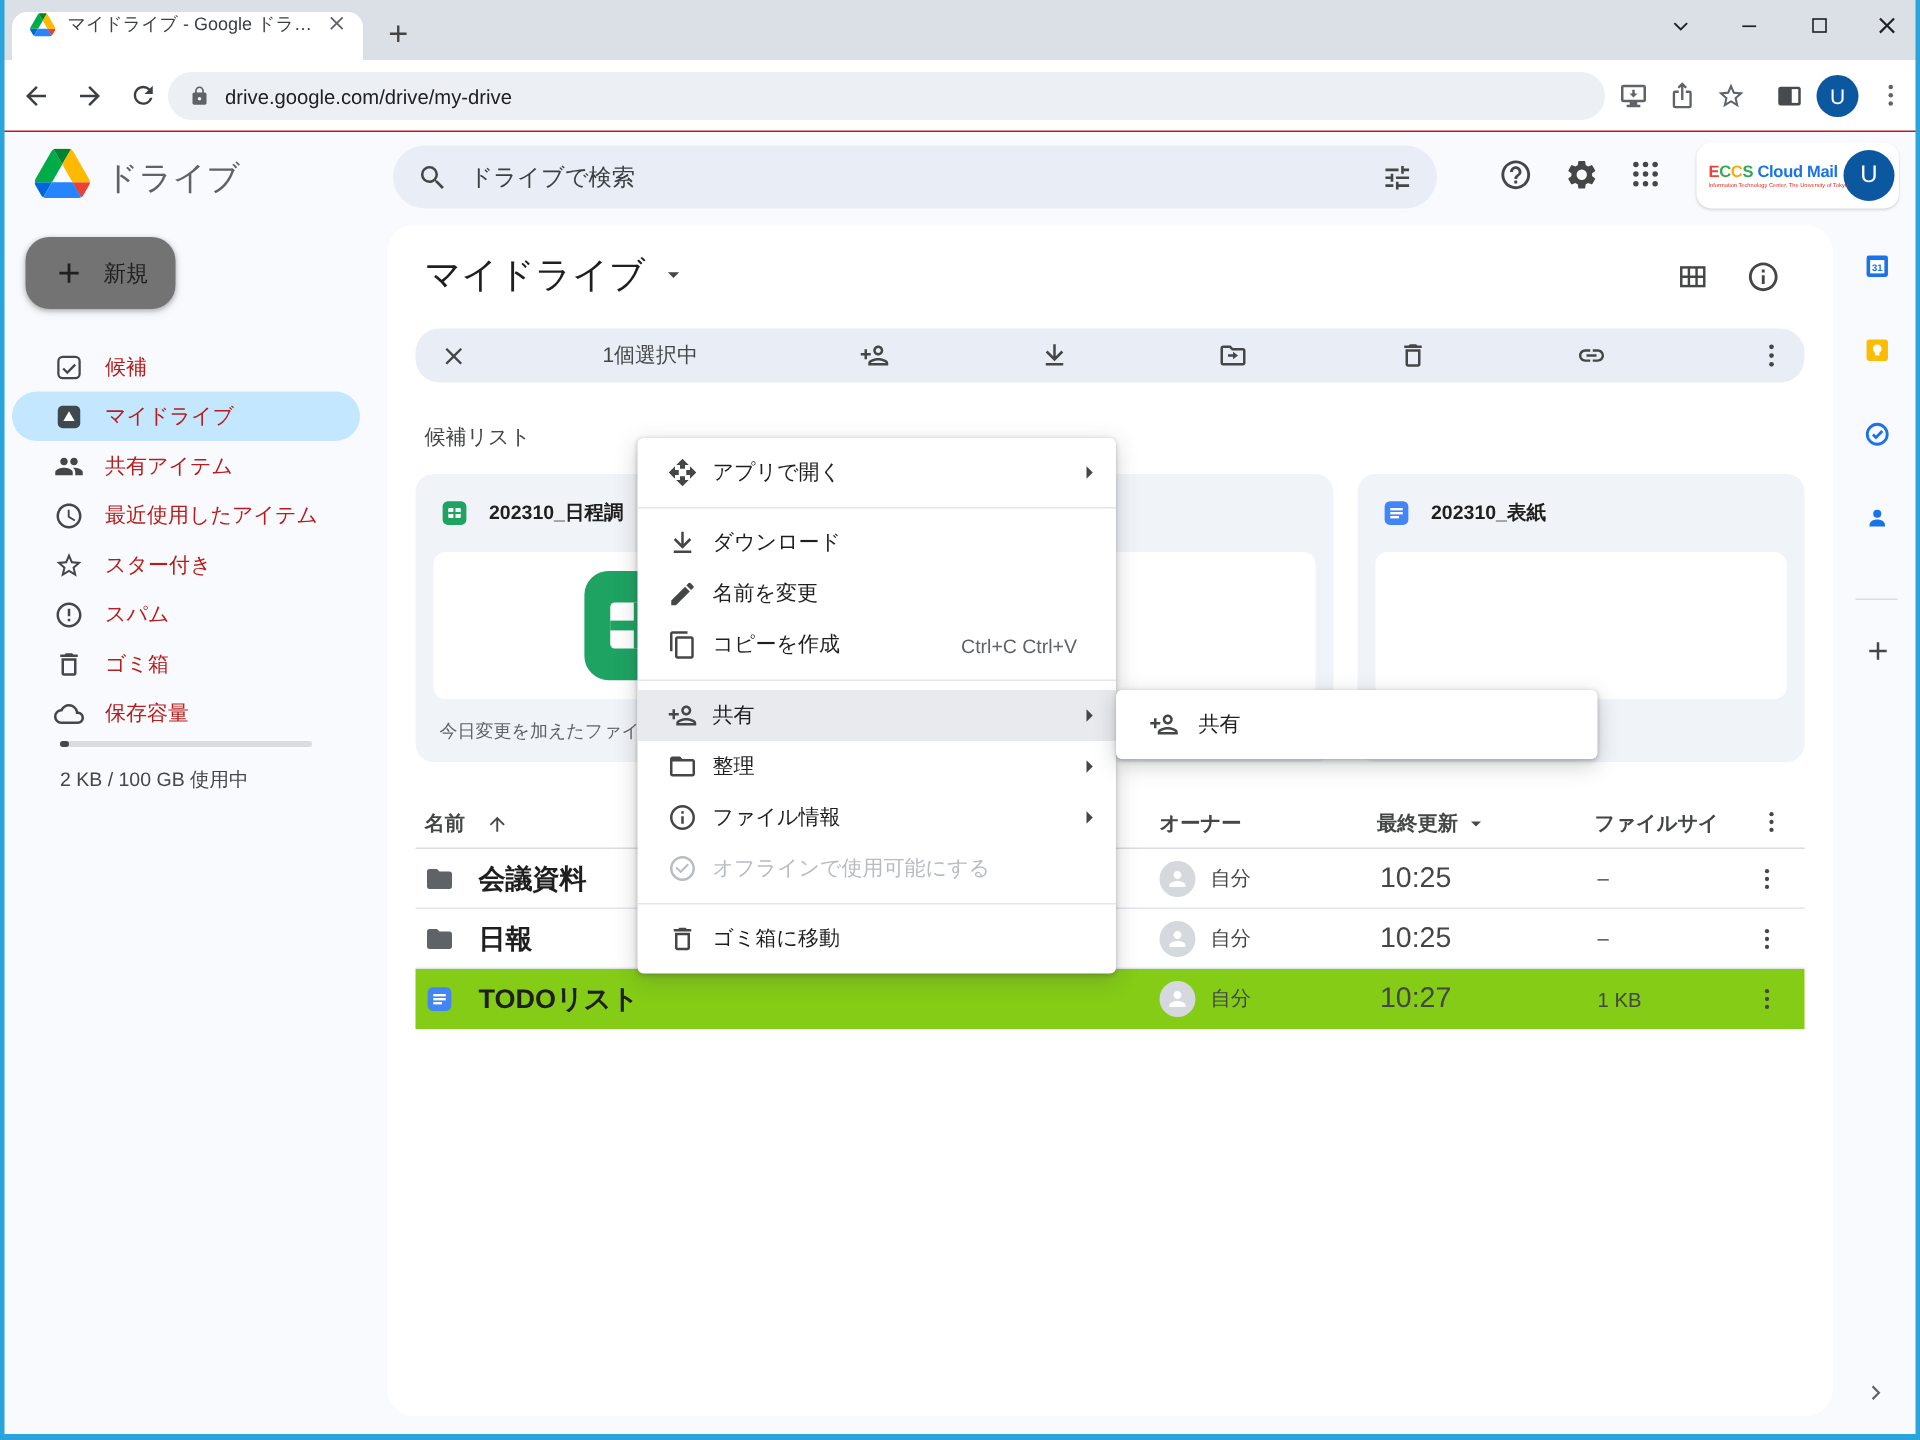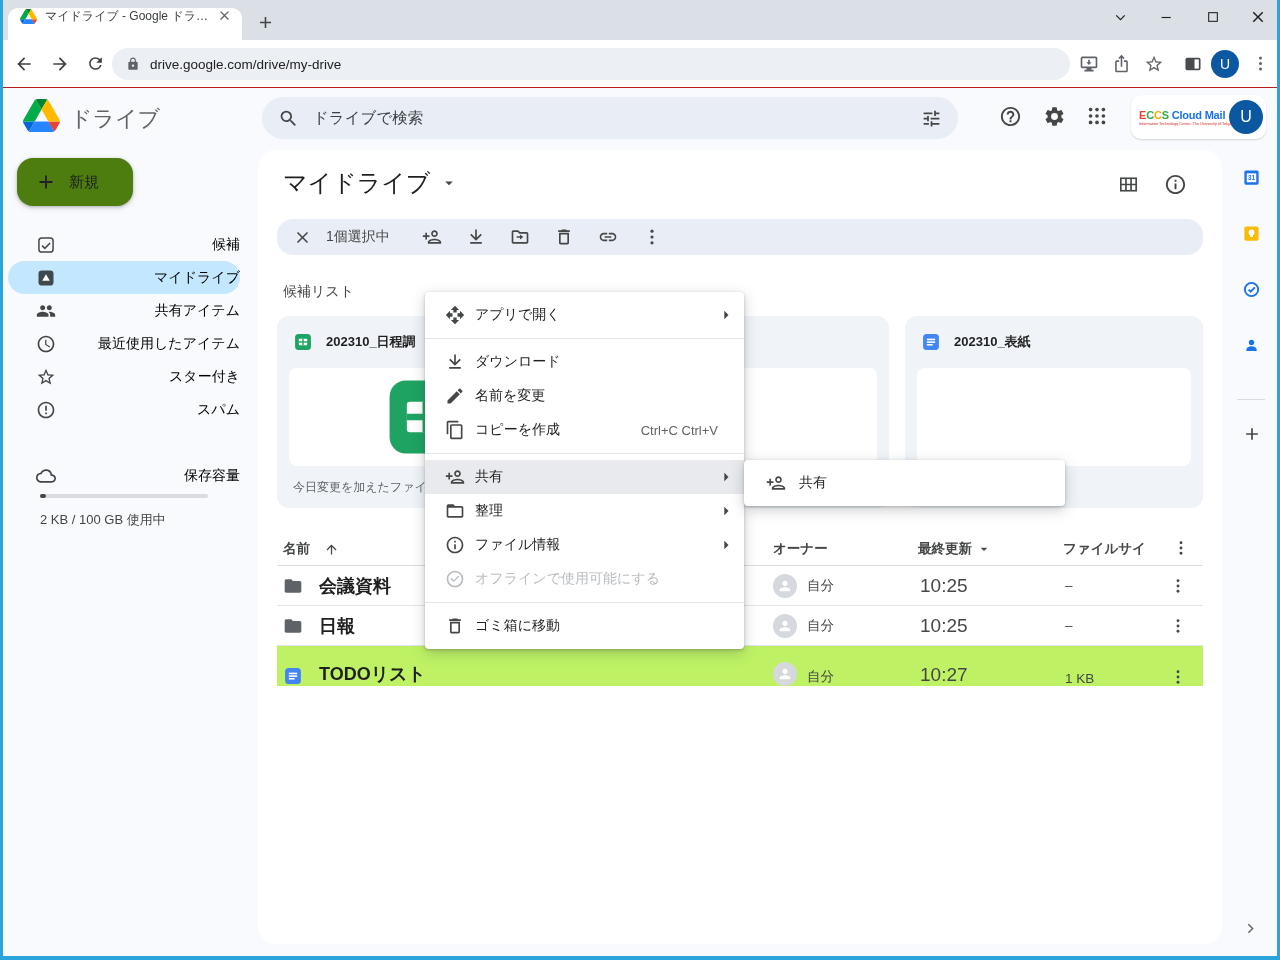--- a/index.html
+++ b/index.html
@@ -18,23 +18,23 @@
   #urlbar { position:absolute; left:112px; top:8px; width:958px; height:32px; border-radius:16px; background:#eceff3; display:flex; align-items:center; padding-left:14px; }
   #url-text { font-size:13.5px; color:#202124; margin-left:10px; }
   #profile-avatar { position:absolute; left:1211px; top:10px; width:28px; height:28px; border-radius:50%; background:#0b57a0; color:#fff; font-size:14px; display:flex; align-items:center; justify-content:center; }
 
   
   #app { position:absolute; left:0; top:88px; width:1280px; height:868px; background:#f8fafd; }
 
   
   #drive-logo { position:absolute; left:23px; top:11px; }
   #drive-name { position:absolute; left:70px; top:16px; font-size:22px; color:#5f6368; }
-  #new-btn { position:absolute; left:17px; top:70px; width:116px; height:48px; background:#4d7c0f; border-radius:16px; box-shadow:0 1px 3px rgba(60,64,67,.3),0 2px 6px rgba(60,64,67,.15); display:flex; align-items:center; padding-left:18px; }
+  #new-btn { position:absolute; left:17px; top:70px; width:100px; height:48px; background:#737373; border-radius:16px; box-shadow:0 1px 3px rgba(60,64,67,.3),0 2px 6px rgba(60,64,67,.15); display:flex; align-items:center; padding-left:18px; }
   #new-btn span { font-size:15px; color:#1f1f1f; margin-left:12px; }
-  .nav-item { position:absolute; left:8px; width:232px; height:33px; border-radius:17px; display:flex; align-items:center; padding-left:28px; color:#000000;justify-content:space-between; }
+  .nav-item { position:absolute; left:8px; width:232px; height:33px; border-radius:17px; display:flex; align-items:center; padding-left:28px; color:#b91c1c; }
   .nav-item .lbl { font-size:14px; margin-left:14px; white-space:nowrap; }
   .nav-item .nic { color:#444746; }
   .nav-sel { background:#c2e7ff; }
   #nav-expand { position:absolute; left:13px; top:183px; color:#444746; }
   #storage-bar { position:absolute; left:40px; top:406px; width:168px; height:4px; border-radius:2px; background:#dadce0; }
   #storage-fill { width:6px; height:4px; border-radius:2px; background:#444746; }
   #storage-text { position:absolute; left:40px; top:423px; font-size:13px; color:#444746; }
 
   
   #searchbar { position:absolute; left:262px; top:9px; width:696px; height:42px; border-radius:21px; background:#e9eef6; display:flex; align-items:center; padding:0 16px; }
@@ -49,37 +49,37 @@
   
   .rail-ic { position:absolute; left:1242px; }
   #rail-div { position:absolute; left:1237px; top:311px; width:28px; height:1px; background:#dadce0; }
 
   
   #content { position:absolute; left:258px; top:62px; width:964px; height:794px; background:#fff; border-radius:18px; }
   #page-title { position:absolute; left:25px; top:17px; font-size:24px; color:#1f1f1f; display:flex; align-items:center; }
   #page-title .caret { margin-left:10px; color:#444746; }
   #view-ic { position:absolute; left:859px; top:23px; color:#444746; }
   #info-ic { position:absolute; left:906px; top:23px; color:#444746; }
-  #selbar { position:absolute; left:19px; top:69px; width:926px; height:36px; background:#e9eef6; border-radius:16px; display:flex; align-items:center; padding-left:16px; }
+  #selbar { position:absolute; left:19px; top:69px; width:926px; height:36px; background:#e9eef6; border-radius:16px; display:flex; align-items:center; padding-left:16px;justify-content:space-between; }
   #sel-count { font-size:14px; color:#444746; margin:0 20px 0 14px; }
   .tb-btn { width:44px; display:flex; justify-content:center; color:#444746; }
   #sugg-label { position:absolute; left:25px; top:133px; font-size:14px; color:#444746; }
   .card { position:absolute; top:166px; width:298px; height:192px; background:#f0f4f9; border-radius:12px; }
   .card-head { height:52px; display:flex; align-items:center; padding-left:16px; }
   .card-title { font-size:13px; font-weight:bold; color:#1f1f1f; margin-left:13px; white-space:nowrap; overflow:hidden; }
   .card-body { margin:0 12px; height:98px; background:#fff; border-radius:8px; display:flex; align-items:center; justify-content:center; }
   .card-foot { height:42px; display:flex; align-items:center; padding-left:16px; font-size:12px; color:#5f6368; white-space:nowrap; }
 
   
   #ftable { position:absolute; left:19px; top:380px; width:926px; }
   .trow { position:relative; height:40px; border-bottom:1px solid #e1e5ea; display:flex; align-items:center; }
   #thead { height:36px; border-bottom:1px solid #dadce0; position:relative; }
   .th { position:absolute; top:10px; font-size:13.5px; color:#444746; font-weight:bold; display:flex; align-items:center; }
   .c-name { left:6px; } .c-owner { left:496px; } .c-mod { left:641px; } .c-size { left:786px; }
-  .row-sel { background:#bef264; border-bottom:none; border-radius:0;align-items:flex-end; }
+  .row-sel { background:#84cc16; border-bottom:none; border-radius:0; }
   .fname { font-size:18px; font-weight:bold; color:#1f1f1f; margin-left:16px; }
   .ficon { margin-left:6px; }
   .owner-av { position:absolute; left:496px; width:24px; height:24px; border-radius:50%; background:#d5d9dd; display:flex; align-items:center; justify-content:center; }
   .owner-txt { position:absolute; left:530px; font-size:13.5px; color:#444746; }
   .mod-txt { position:absolute; left:643px; font-size:19px; color:#444746; }
   .size-txt { position:absolute; left:788px; font-size:13.5px; color:#444746; }
   .row-dots { position:absolute; left:892px; color:#444746; }
 
   
   #ctxmenu { position:absolute; left:425px; top:292px; width:319px; background:#fff; border-radius:4px; padding:6px 0; box-shadow:0 1px 3px rgba(60,64,67,.3),0 4px 14px rgba(60,64,67,.25); z-index:50; }
@@ -441,20 +441,26 @@
     <svg class="ic nic" width="20" height="20">
         <use href="#i-star"></use>
       </svg>
     <span class="lbl">スター付き</span>
   </div>
   <div class="nav-item" style="top:305px">
     <svg class="ic nic" width="20" height="20">
         <use href="#i-spam"></use>
       </svg>
     <span class="lbl">スパム</span>
+  </div>
+  <div class="nav-item" style="top:338px">
+    <svg class="ic nic" width="20" height="20">
+        <use href="#i-trash"></use>
+      </svg>
+    <span class="lbl">ゴミ箱</span>
   </div>
   <div class="nav-item" style="top:371px">
     <svg class="ic nic" width="20" height="20">
         <use href="#i-cloud"></use>
       </svg>
     <span class="lbl">保存容量</span>
   </div>
   <div id="storage-bar">
       <div id="storage-fill"></div>
     </div>

